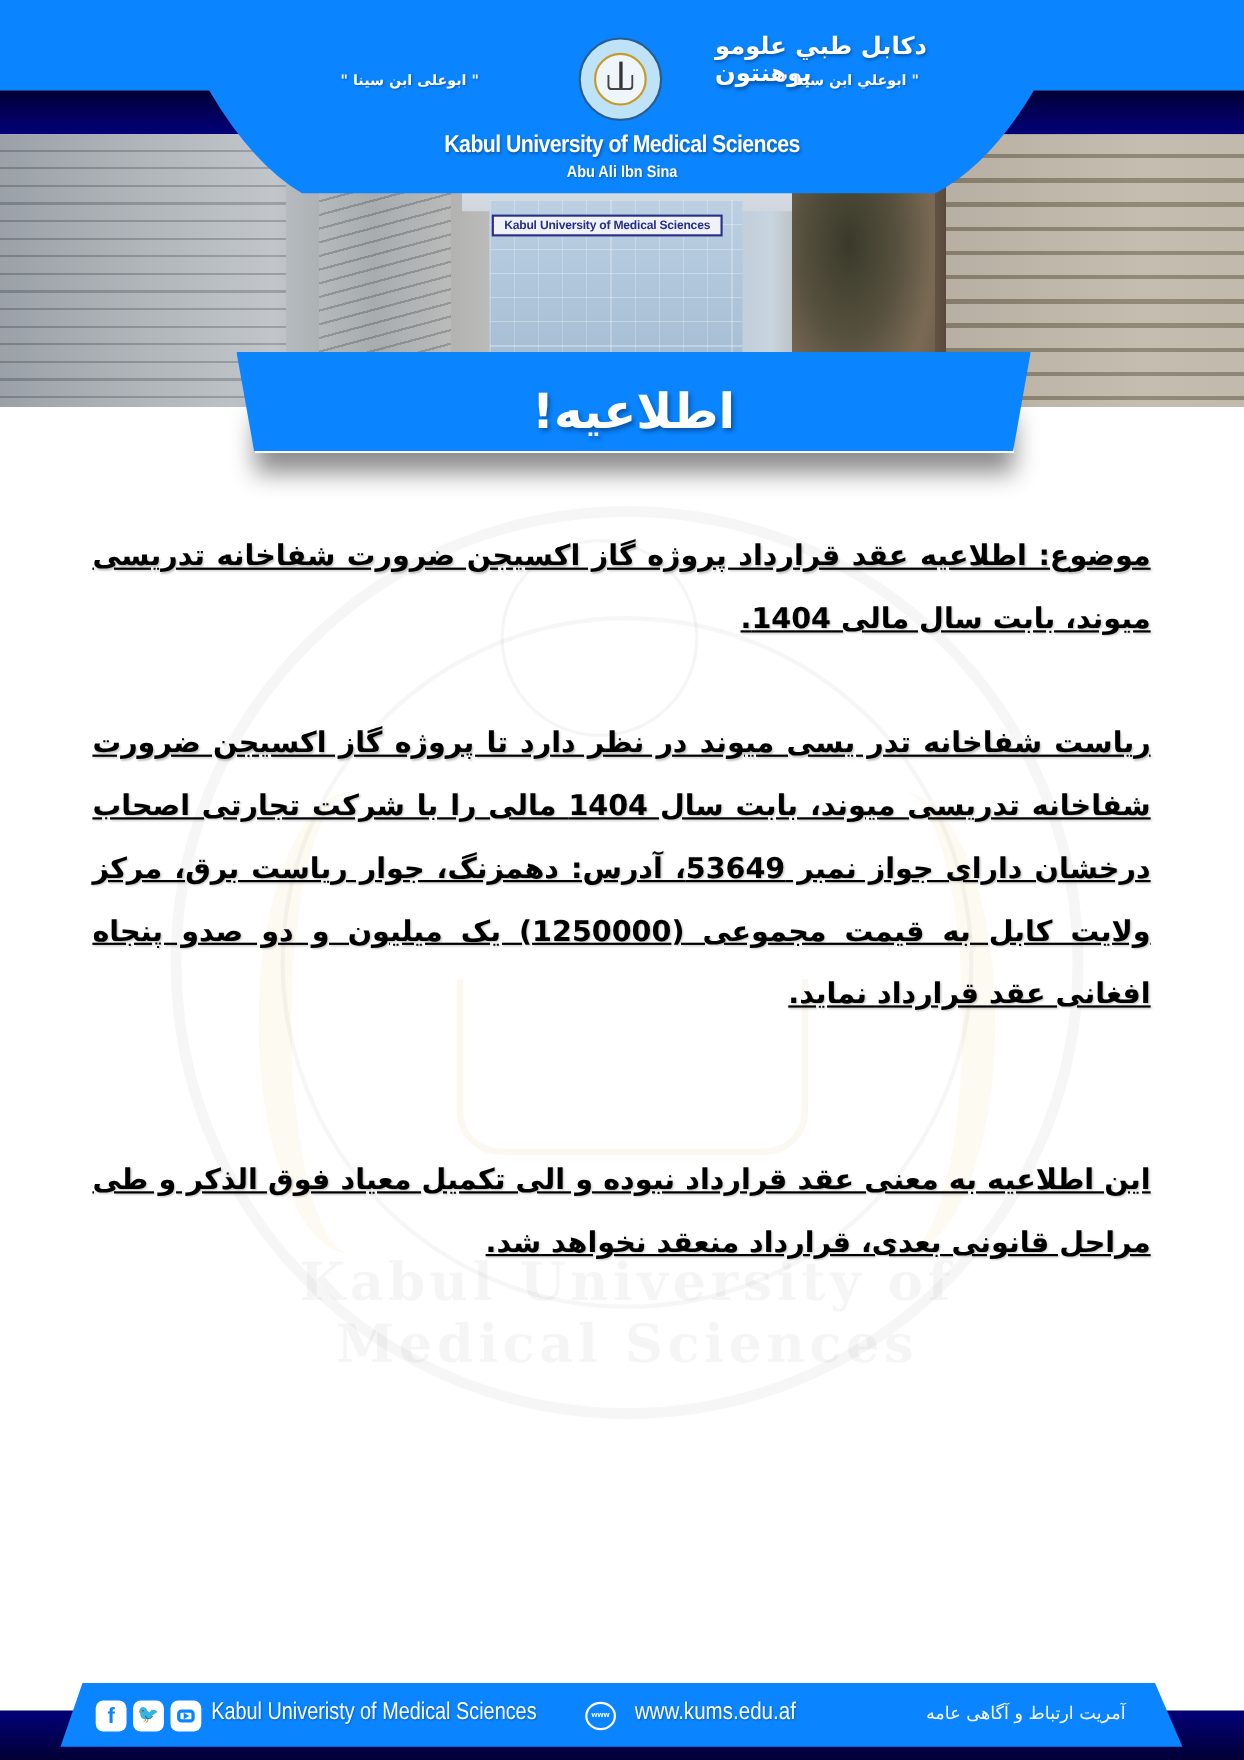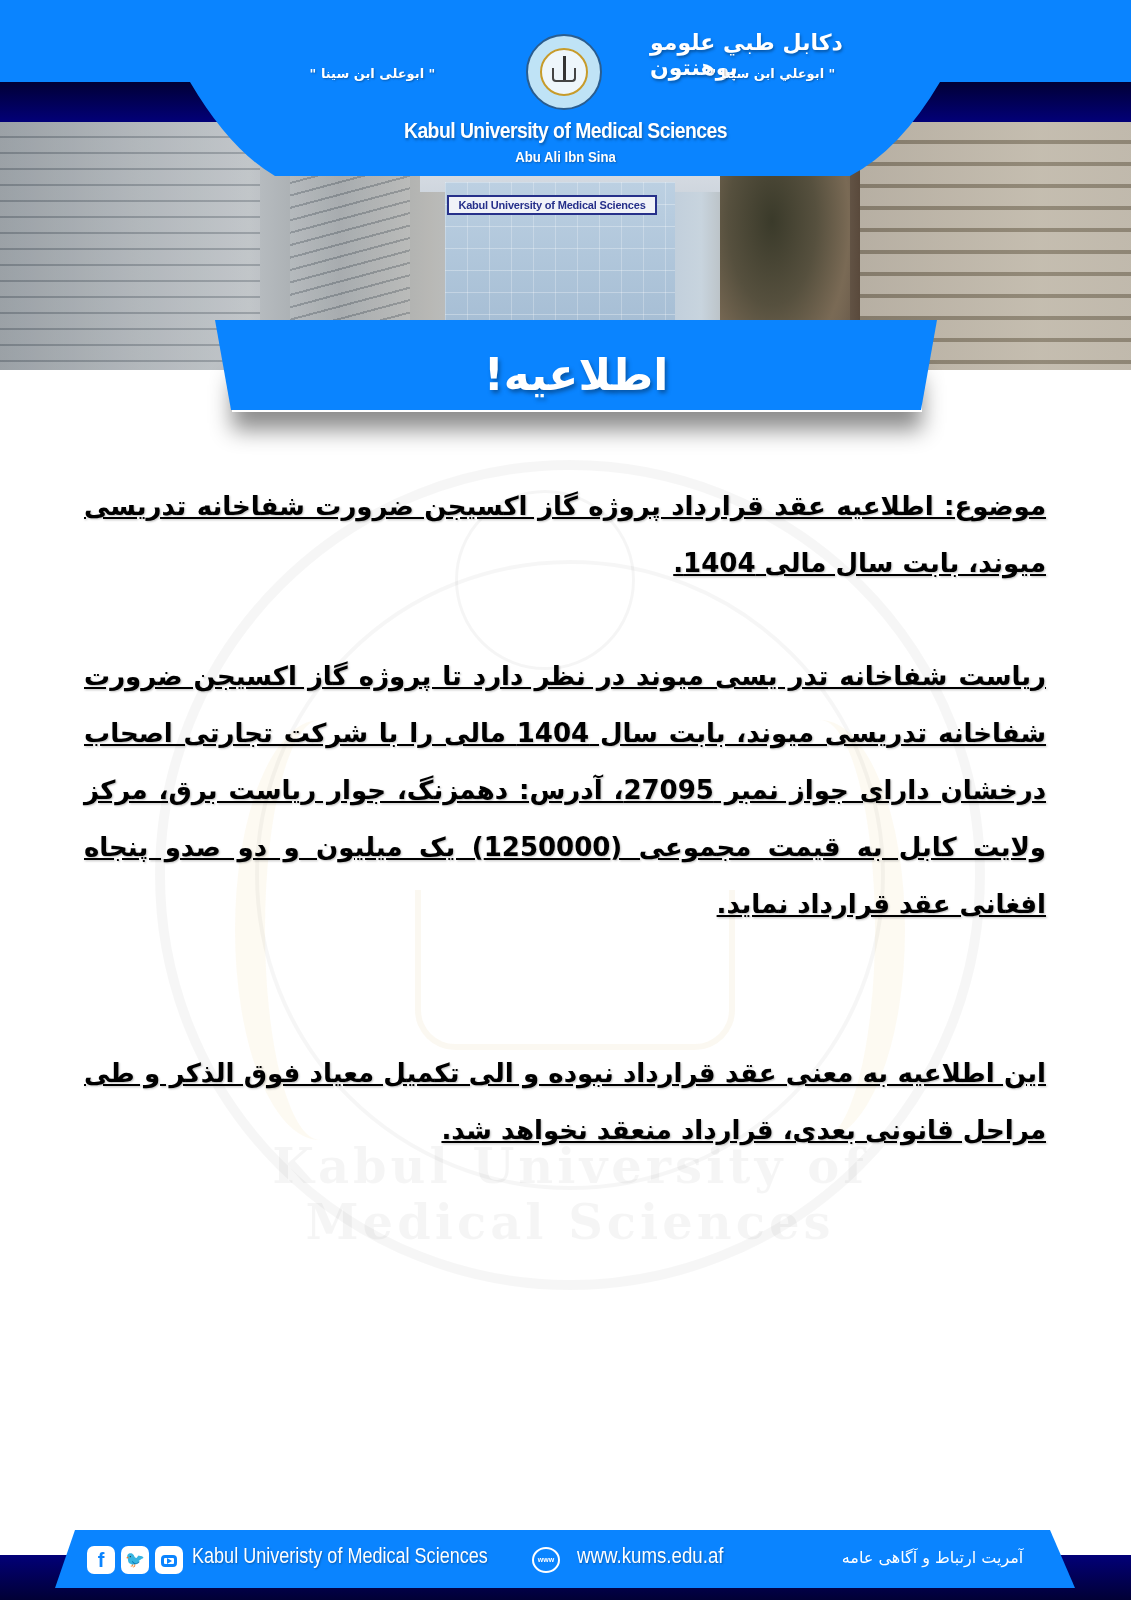--- a/index.html
+++ b/index.html
@@ -119,21 +119,21 @@
   <div class="crest"></div>
   <div class="laurel-l"></div>
   <div class="laurel-r"></div>
   <div class="book"></div>
   <div class="wm-text">Kabul University of Medical Sciences</div>
 </div>
 
 <div class="content">
   <p>موضوع: اطلاعیه عقد قرارداد پروژه گاز اکسیجن ضرورت شفاخانه تدریسی میوند، بابت سال مالی 1404.</p>
   <div class="para-gap"></div>
-  <p>ریاست شفاخانه تدر یسی میوند در نظر دارد تا پروژه گاز اکسیجن ضرورت شفاخانه تدریسی میوند، بابت سال 1404 مالی را با شرکت تجارتی اصحاب درخشان دارای جواز نمبر 27095، آدرس: دهمزنگ، جوار ریاست برق، مرکز ولایت کابل به قیمت مجموعی (1250000) یک میلیون و دو صدو پنجاه افغانی عقد قرارداد نماید.</p>
+  <p>ریاست شفاخانه تدر یسی میوند در نظر دارد تا پروژه گاز اکسیجن ضرورت شفاخانه تدریسی میوند، بابت سال 1404 مالی را با شرکت تجارتی اصحاب درخشان دارای جواز نمبر 53649، آدرس: دهمزنگ، جوار ریاست برق، مرکز ولایت کابل به قیمت مجموعی (1250000) یک میلیون و دو صدو پنجاه افغانی عقد قرارداد نماید.</p>
   <div class="para-gap"></div>
   <div class="para-gap"></div>
   <p>این اطلاعیه به معنی عقد قرارداد نبوده و الی تکمیل معیاد فوق الذکر و طی مراحل قانونی بعدی، قرارداد منعقد نخواهد شد.</p>
 </div>
 
 <div class="footer-navy"></div>
 <div class="footer-bar">
   <svg width="1131" height="60" viewBox="0 0 1131 60">
     <path d="M75 0 H1050 L1075 58 H55 Z" fill="#0a84ff"></path>
   </svg>

